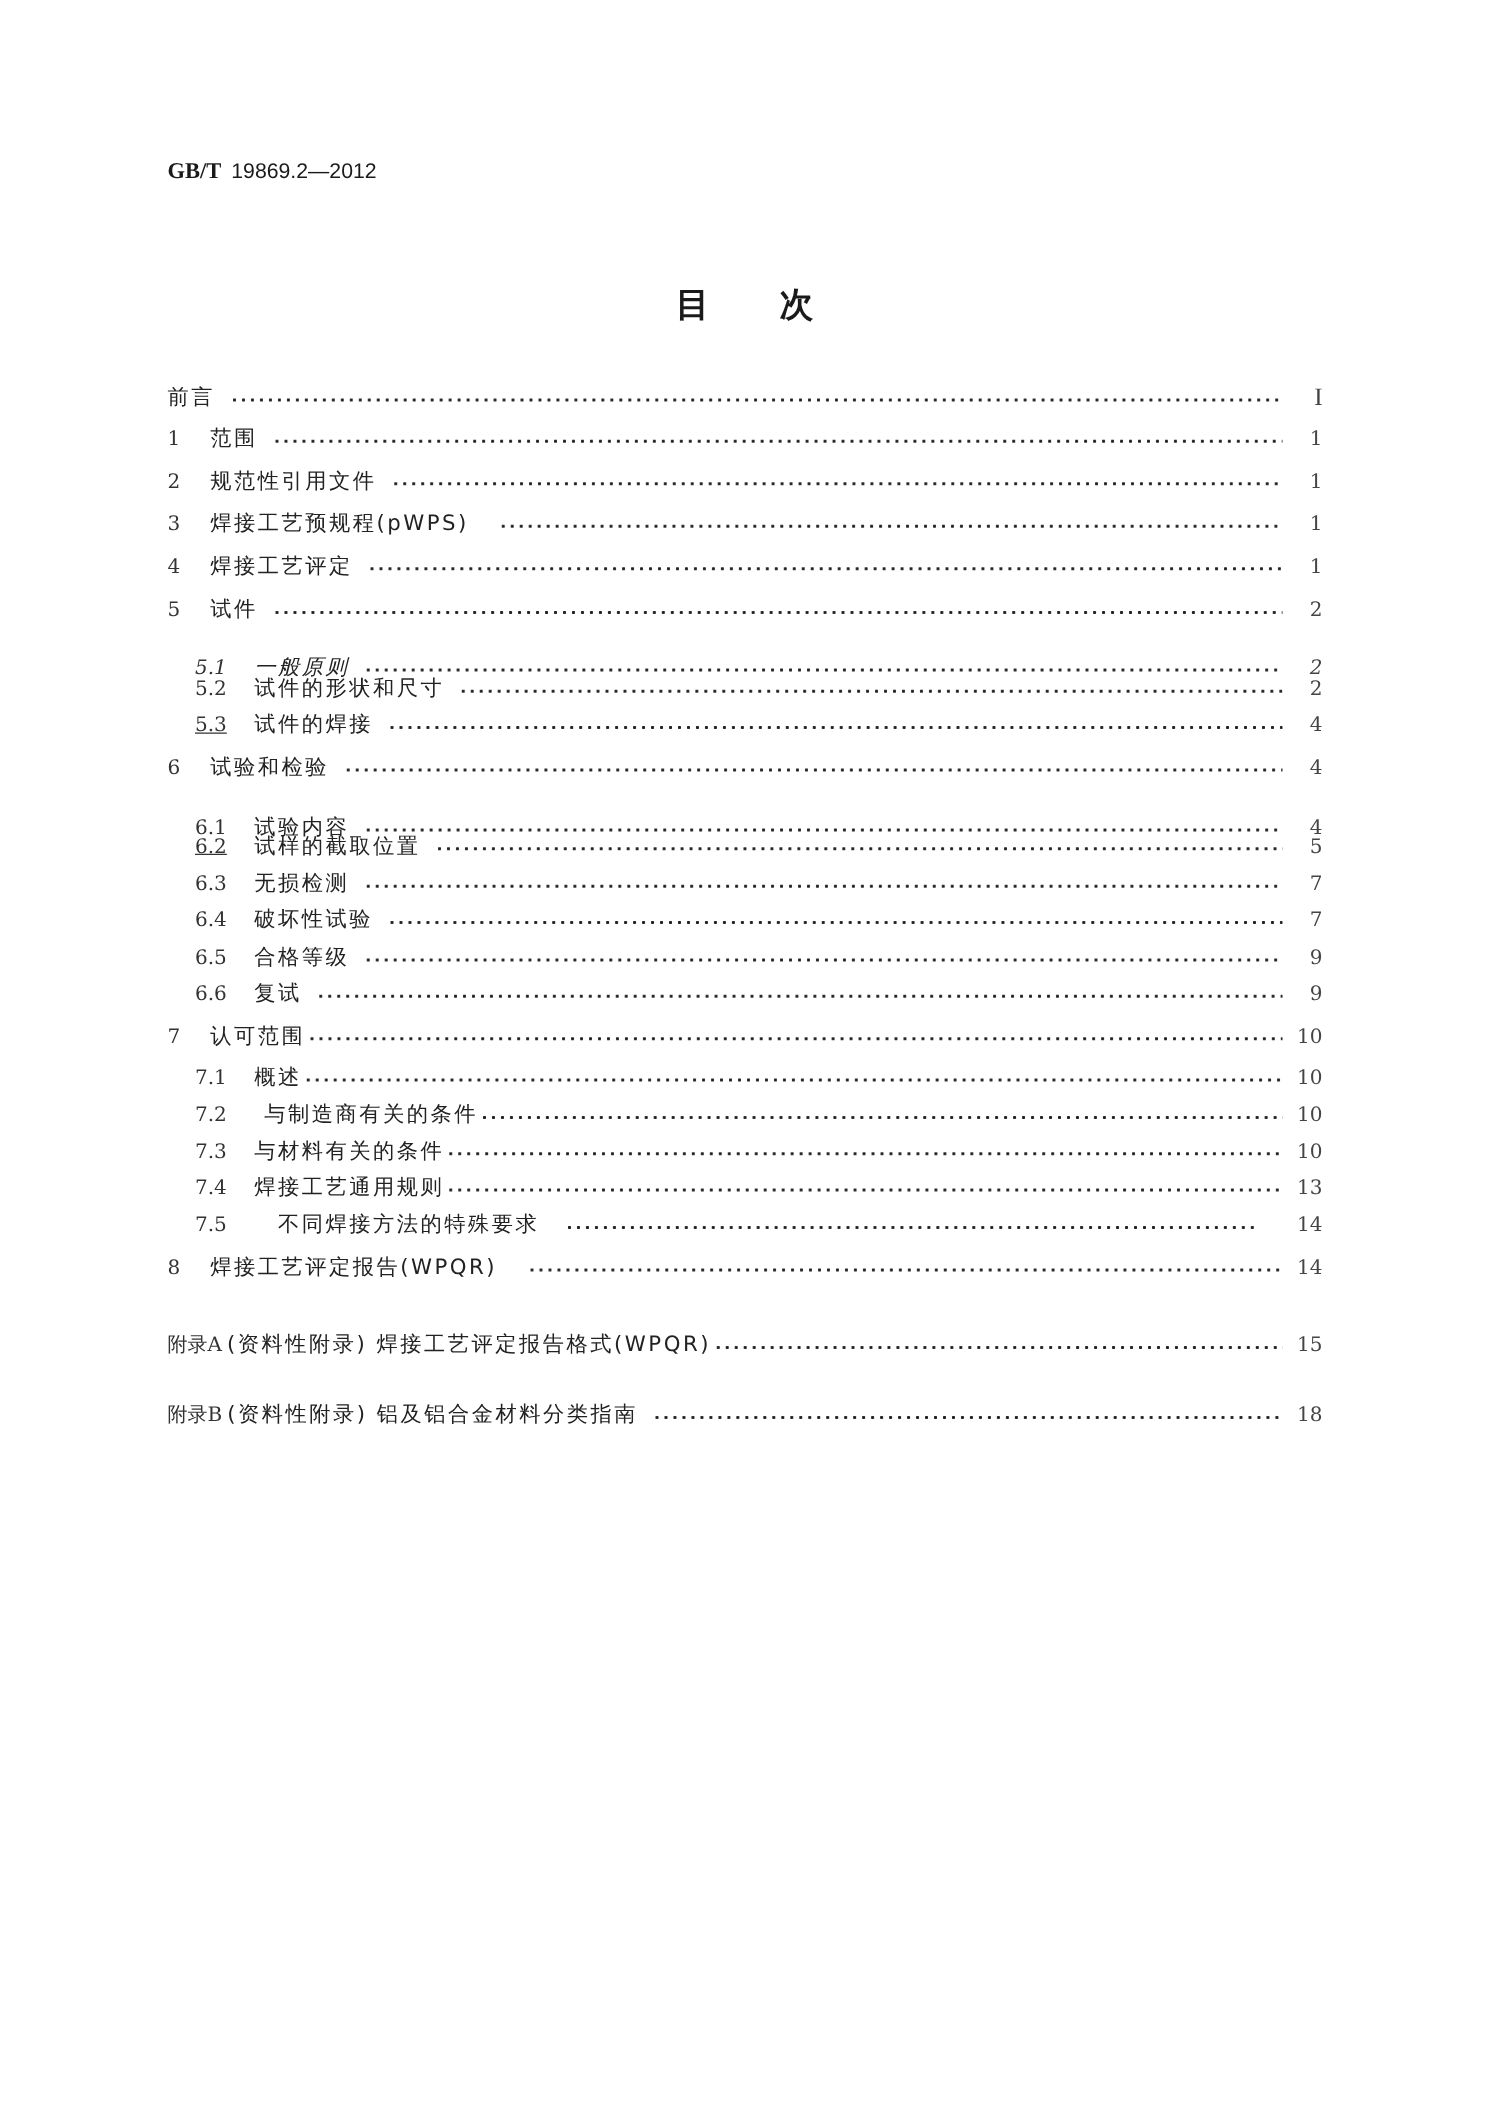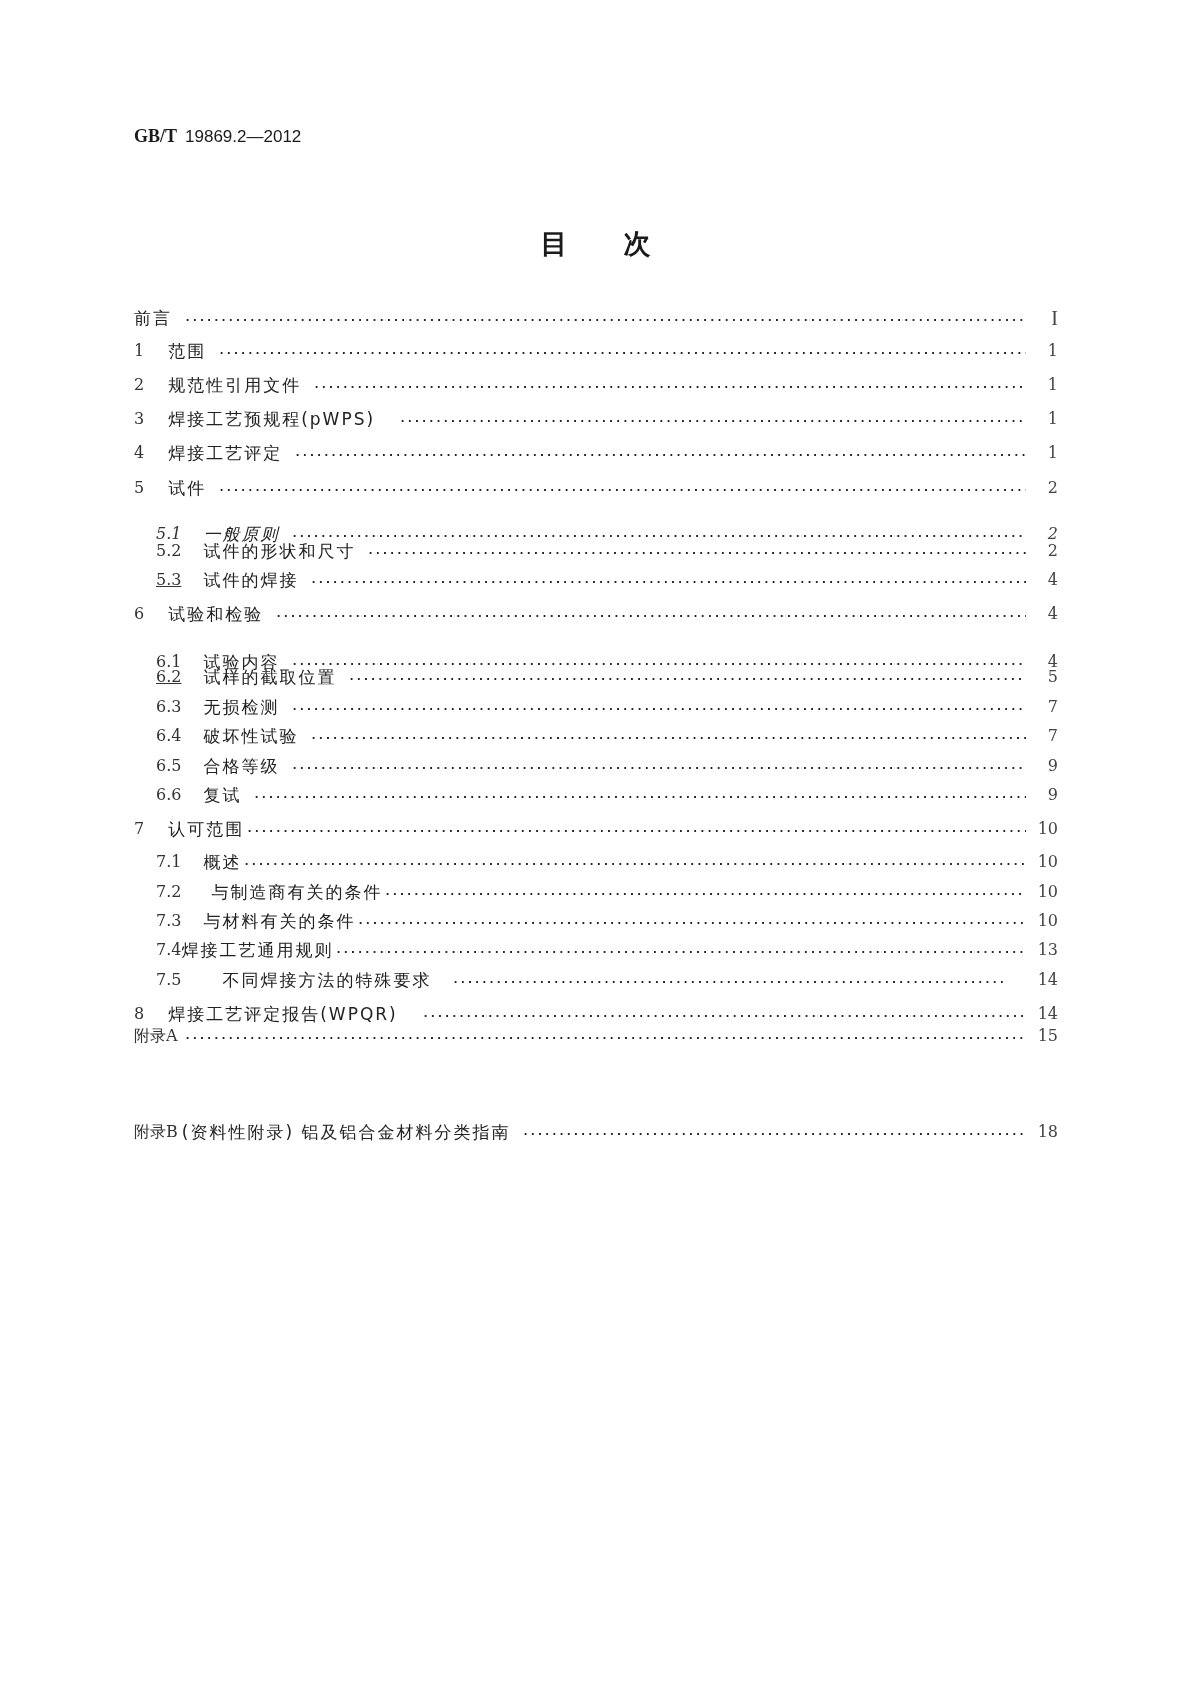--- a/index.html
+++ b/index.html
@@ -147,39 +147,40 @@
       <span class="dots" style="margin-left: 2px;"></span>
       <span class="pg">10</span>
     </div>
     <div class="row sub" style="top: 909px;">
       <span class="no" style="margin-right: 22px;">7.3</span>
       <span class="lbl">与材料有关的条件</span>
       <span class="dots" style="margin-left: 2px;"></span>
       <span class="pg">10</span>
     </div>
     <div class="row sub" style="top: 938px;">
-      <span class="no" style="">7.4</span>
+      <span class="no" style="margin-right: 22px;">7.4</span>
       <span class="lbl">焊接工艺通用规则</span>
       <span class="dots" style="margin-left: 2px;"></span>
       <span class="pg">13</span>
     </div>
     <div class="row sub" style="top: 968px; gap: 19px;">
       <span class="no" style="margin-right: 22px;">7.5</span>
       <span class="lbl">不同焊接方法的特殊要求</span>
       <span class="dots" style="margin-left: 2px;"></span>
       <span class="pg">14</span>
     </div>
     <div class="row" style="top: 1002px;">
       <span class="no" style="margin-right: 24px;">8</span>
       <span class="lbl">焊接工艺评定报告(WPQR)</span>
       <span class="dots" style="margin-left: 24px;"></span>
       <span class="pg">14</span>
     </div>
-    <div class="row" style="top: 1024px; align-items: flex-end;">
+    <div class="row" style="top: 1064px; align-items: flex-end;">
       <span class="no" style="margin-right: 4px;">附录A</span>
+      <span class="lbl">(资料性附录)  焊接工艺评定报告格式(WPQR)</span>
       <span class="dots" style="margin-left: 2px;"></span>
       <span class="pg">15</span>
     </div>
     <div class="row" style="top: 1120px;">
       <span class="no" style="margin-right: 4px;">附录B</span>
       <span class="lbl">(资料性附录)  铝及铝合金材料分类指南</span>
       <span class="dots" style="margin-left: 12px;"></span>
       <span class="pg">18</span>
     </div>
   </div>

